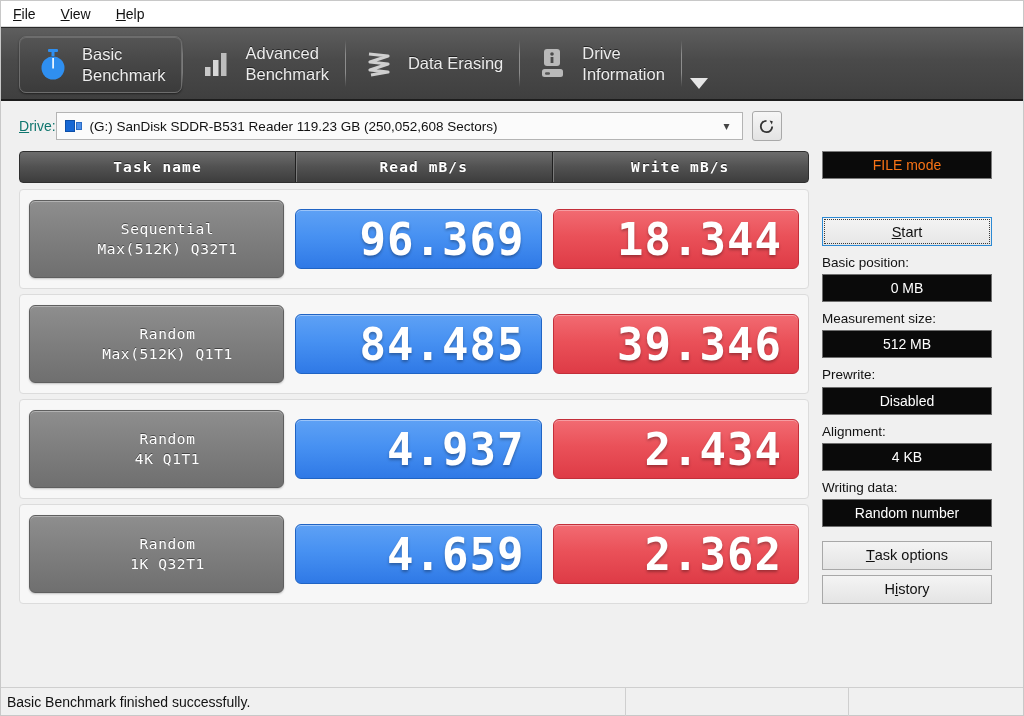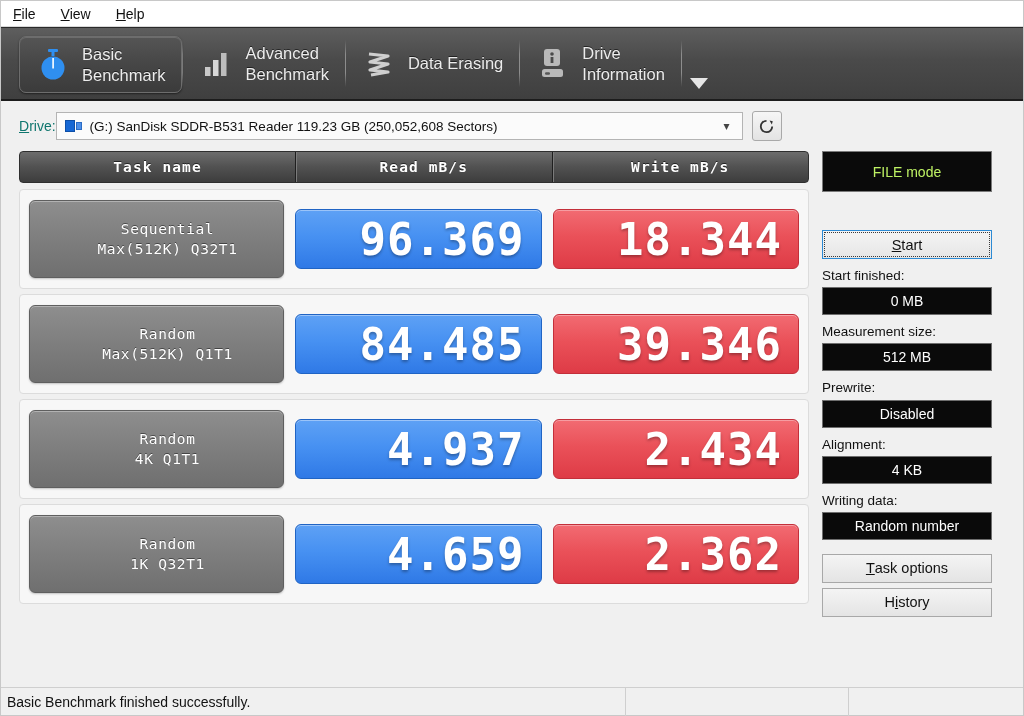--- a/index.html
+++ b/index.html
@@ -228,23 +228,23 @@
     box-shadow: inset 0 1px 0 rgba(255,255,255,.34);
   }
 
   
   .side {
     flex: 0 0 170px; margin-left: 13px;
     display: flex; flex-direction: column;
     padding-top: 0;
   }
   .modebtn {
-    height: 41px;
+    height: 28px;
     background: #0a0a0a; border: 1px solid #7a7a7a;
-    color: #bef264; font-size: 14px;
+    color: #f97316; font-size: 14px;
     display: flex; align-items: center; justify-content: center;
     margin-bottom: 38px;
   }
   .startbtn {
     height: 29px;
     background: linear-gradient(#f4f4f4, #e6e6e6);
     border: 1px solid #2c8ad4;
     outline: 1px dotted #3a3a3a; outline-offset: -3px;
     color: #101010; font-size: 14.5px;
     display: flex; align-items: center; justify-content: center;
@@ -421,21 +421,21 @@
         </div>
 
       </div>
     </div>
 
     <div class="side">
       <div class="modebtn">FILE mode</div>
 
       <div class="startbtn"><u>S</u>tart</div>
 
-      <div class="fieldlabel">Start finished:</div>
+      <div class="fieldlabel">Basic position:</div>
       <div class="fieldbox">0 MB</div>
 
       <div class="fieldlabel">Measurement size:</div>
       <div class="fieldbox">512 MB</div>
 
       <div class="fieldlabel">Prewrite:</div>
       <div class="fieldbox">Disabled</div>
 
       <div class="fieldlabel">Alignment:</div>
       <div class="fieldbox">4 KB</div>

